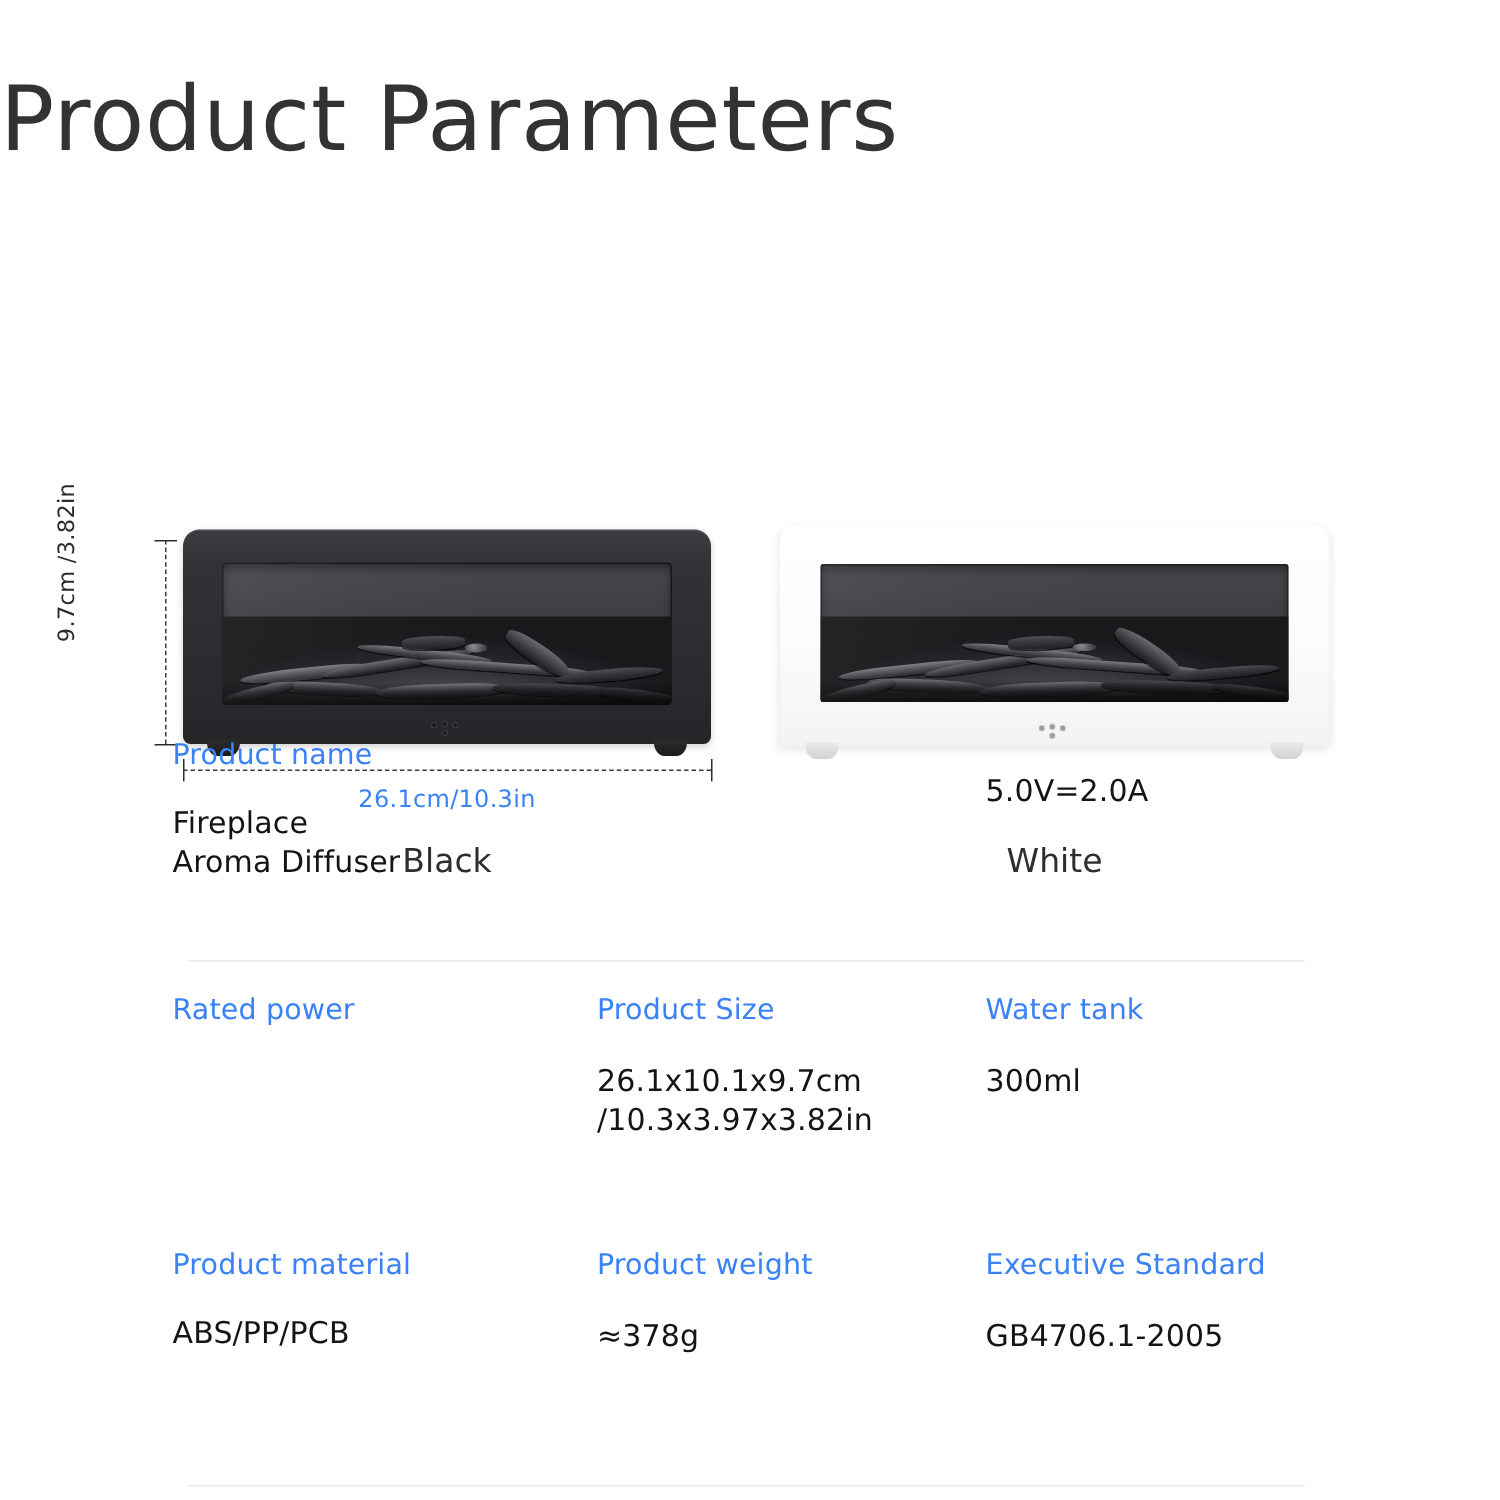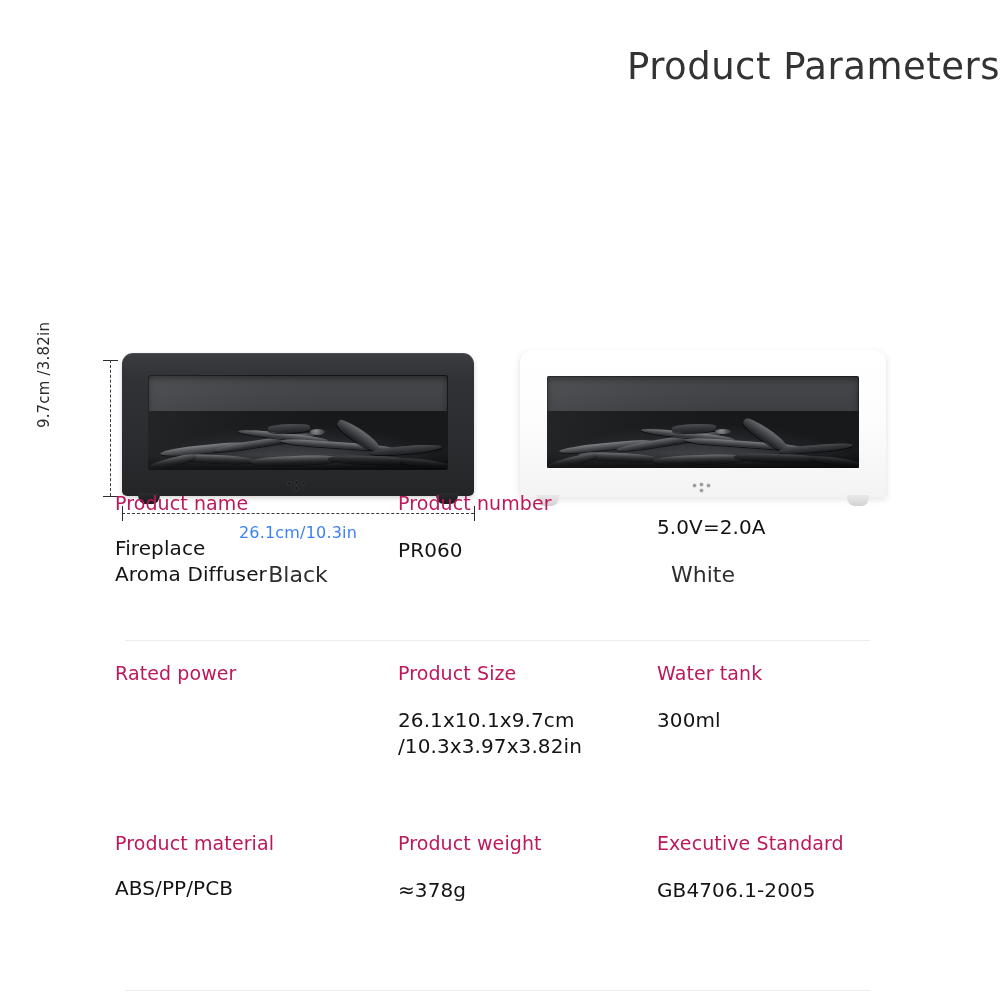--- a/index.html
+++ b/index.html
@@ -15,22 +15,22 @@
     overflow: hidden;
     -webkit-font-smoothing: antialiased;
   }
 
   
   .page-title {
     position: absolute;
     top: 46px;
     left: 0;
     width: 1000px;
-    text-align: right;
-    font-size: 37px;
+    text-align: left;
+    font-size: 60px;
     font-weight: 400;
     color: #333333;
     letter-spacing: 0.5px;
     line-height: 1.15;
   }
 
   
   .products-region {
     position: absolute;
     top: 170px;
@@ -262,21 +262,21 @@
   .spec-cell {
     position: absolute;
     top: 0;
   }
   .spec-cell.c1 { left: 115px; width: 275px; }
   .spec-cell.c2 { left: 398px; width: 250px; }
   .spec-cell.c3 { left: 657px; width: 280px; }
 
   .spec-label {
     font-size: 19px;
-    color: #be185d;
+    color: #3b82f6;
     line-height: 1.2;
     letter-spacing: 0.1px;
   }
   .spec-value {
     margin-top: 20px;
     font-size: 20px;
     color: #141414;
     line-height: 1.32;
     letter-spacing: 0.1px;
     white-space: pre-line;
@@ -378,24 +378,20 @@
 </div>
 
 <div class="spec-table">
 
   <div class="spec-row r1">
     <div class="spec-cell c1">
       <div class="spec-label">Product name</div>
       <div class="spec-value">Fireplace
 Aroma Diffuser</div>
     </div>
-    <div class="spec-cell c2">
-      <div class="spec-label">Product number</div>
-      <div class="spec-value">PR060</div>
-    </div>
     <div class="spec-cell c3">
       <div class="spec-value">5.0V=2.0A</div>
     </div>
     <div class="divider" id="divider-1"></div>
   </div>
 
   <div class="spec-row r2">
     <div class="spec-cell c1">
       <div class="spec-label">Rated power</div>
     </div>

